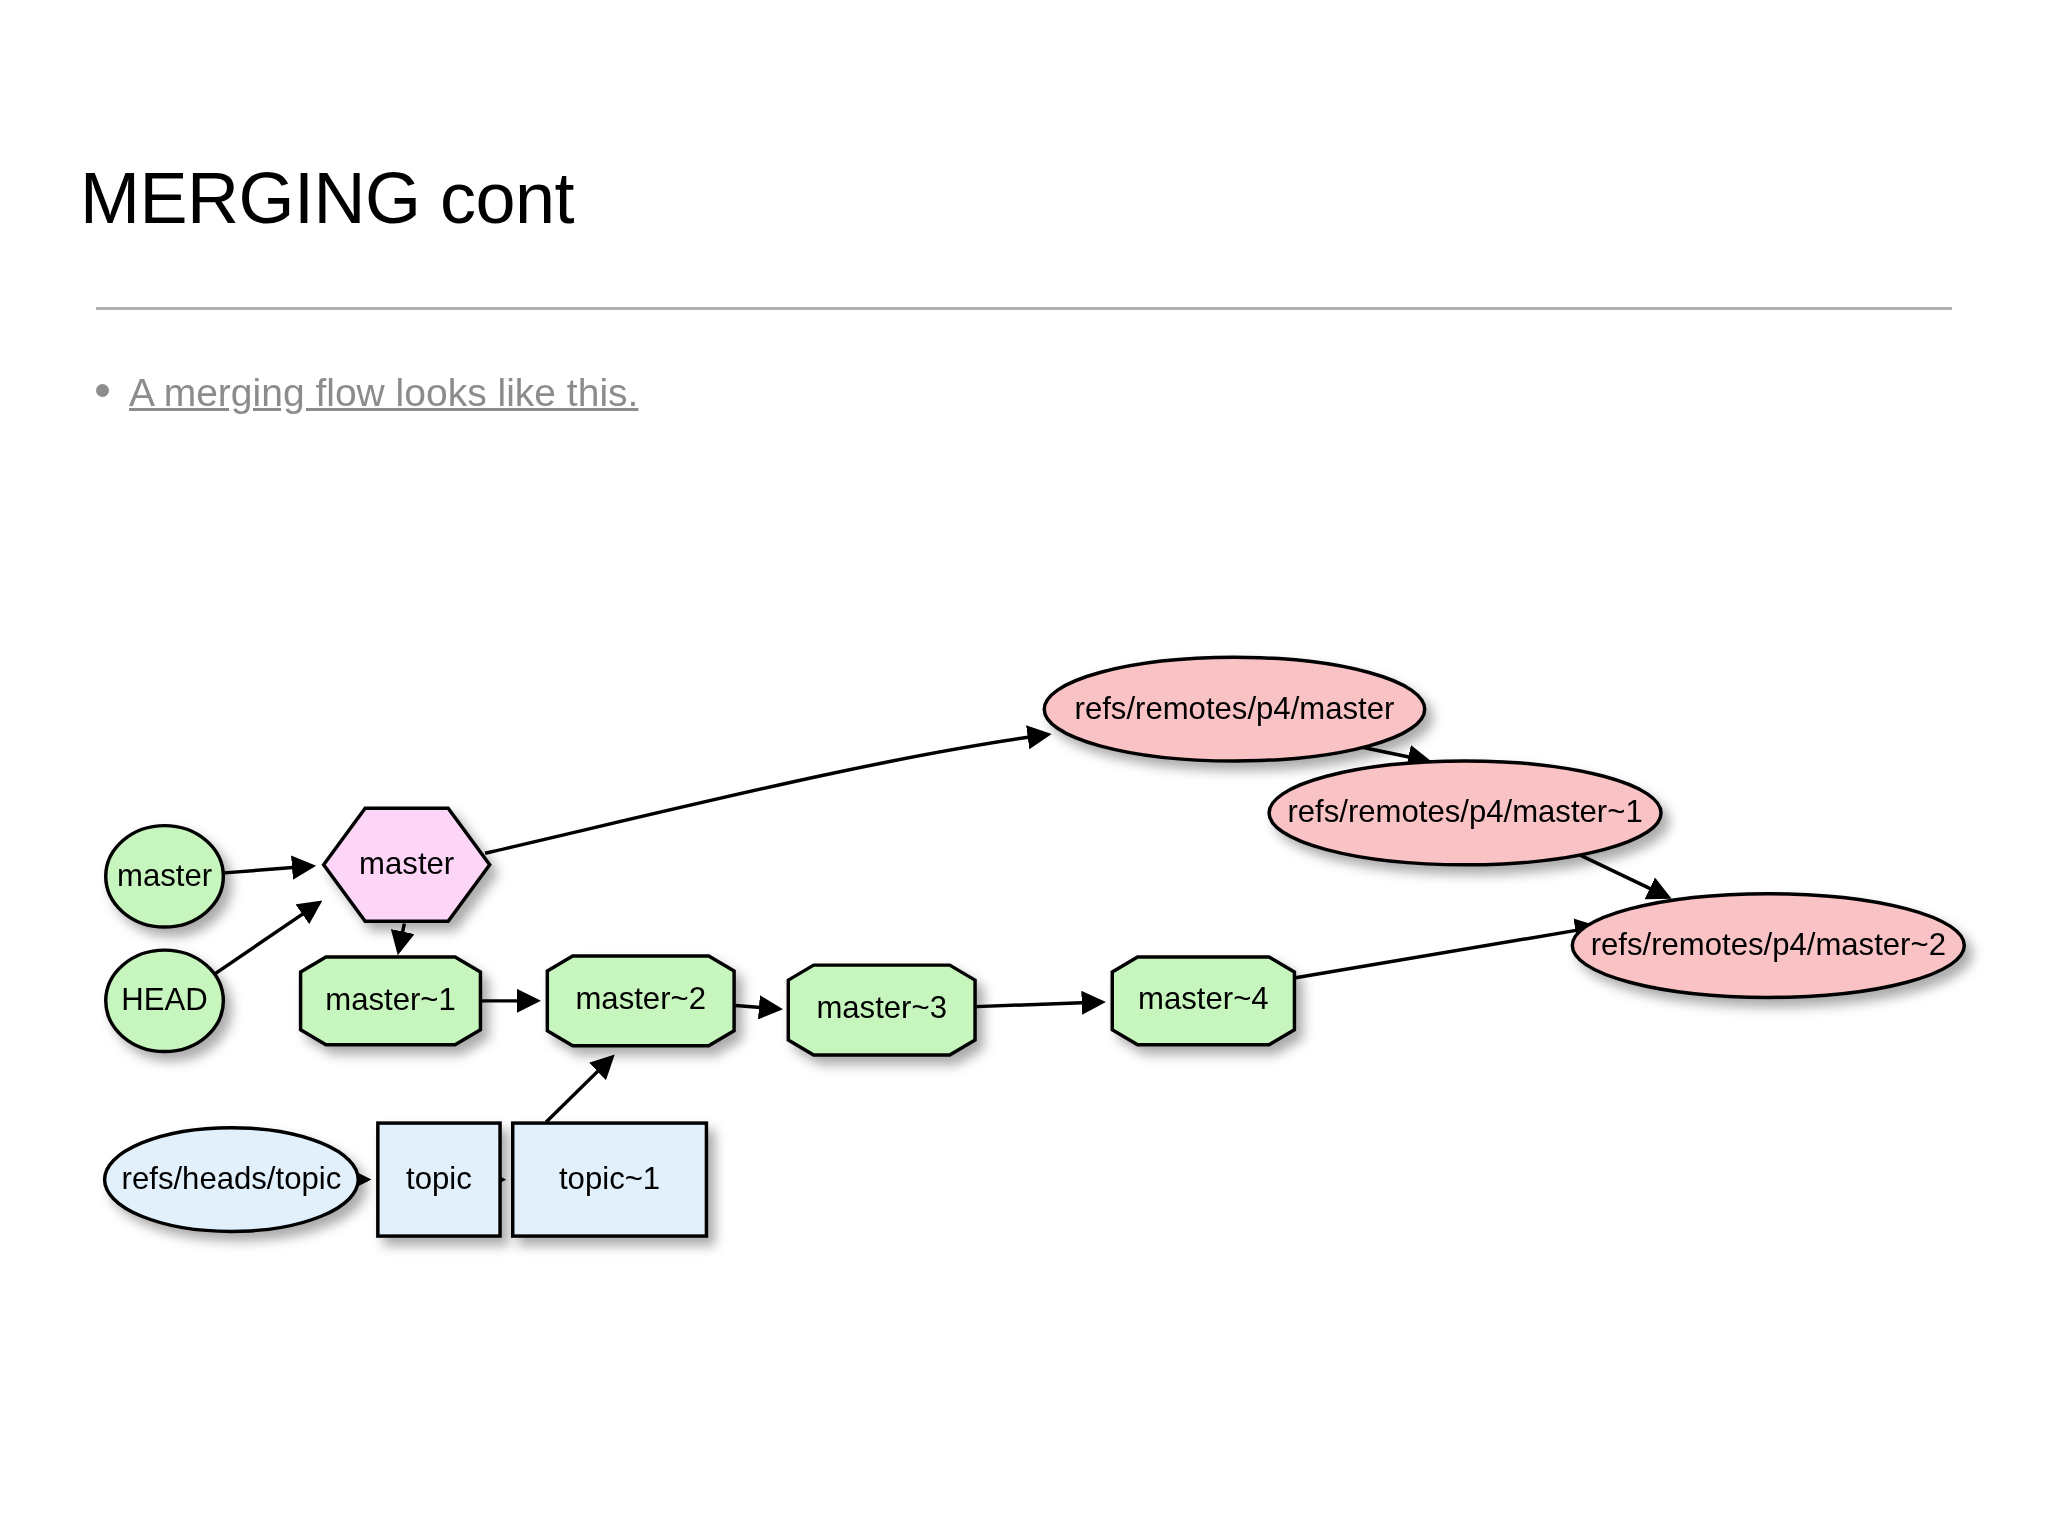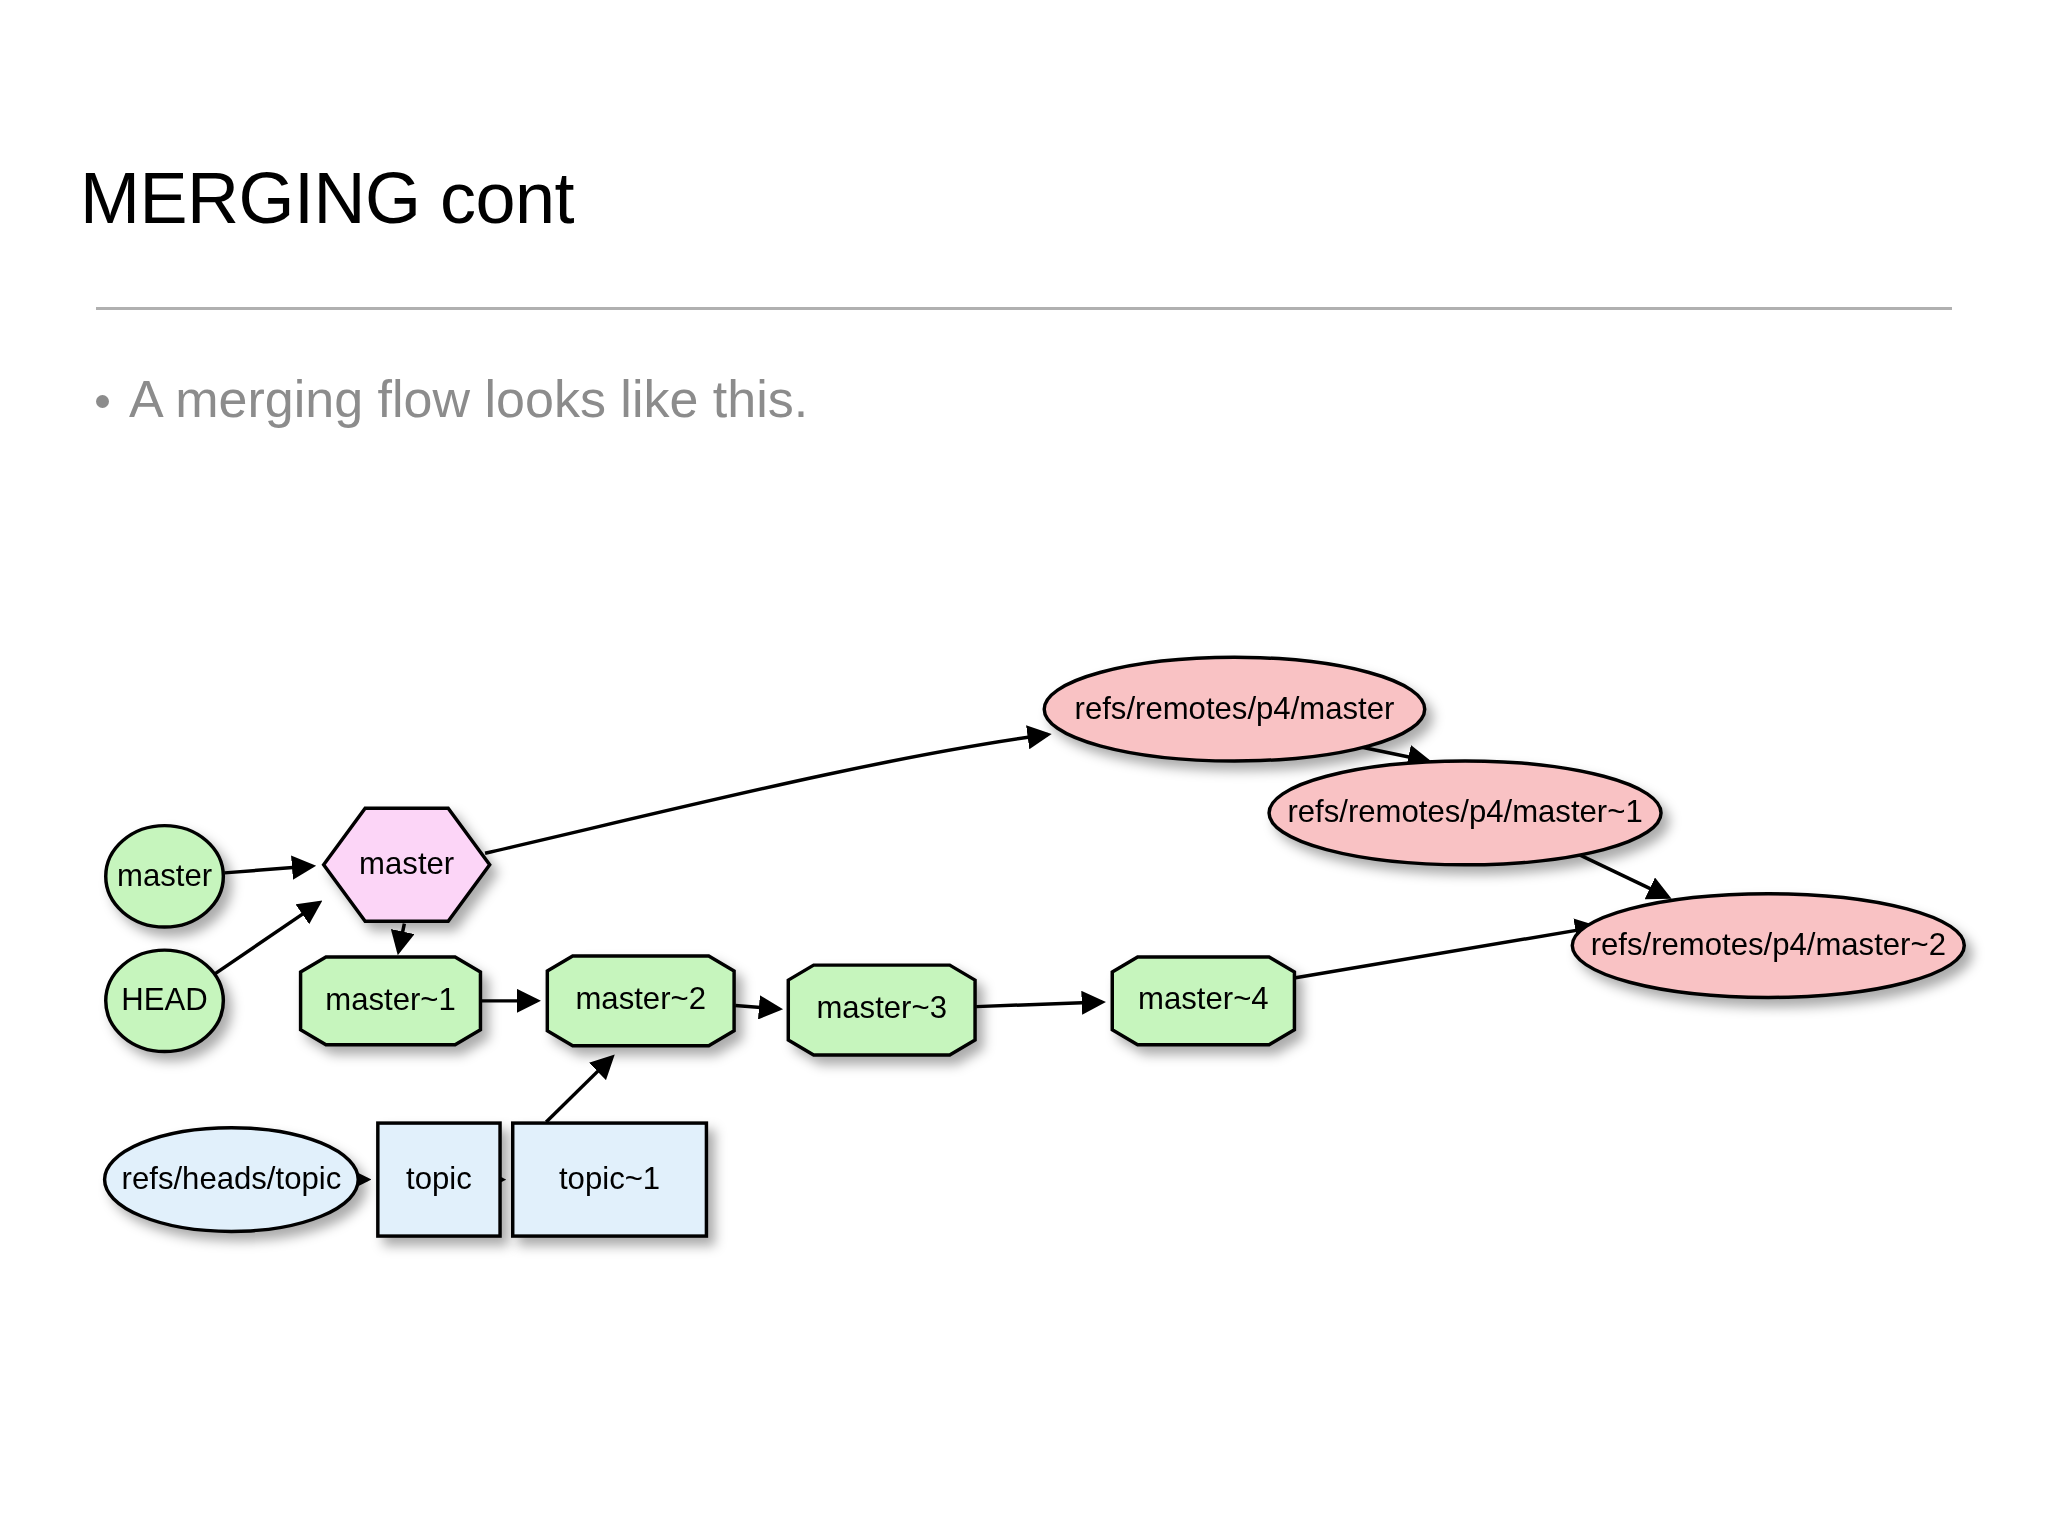--- a/index.html
+++ b/index.html
@@ -50,25 +50,26 @@
     width: 13px;
     height: 13px;
     border-radius: 50%;
     background: #8c8c8c;
     display: inline-block;
     position: relative;
     top: -9px;
     flex: 0 0 auto;
   }
   .bullet-text {
-    font-size: 52px;
+    font-size: 39px;
     color: #8c8c8c;
     font-weight: 400;
     line-height: 1;
     white-space: nowrap;
+    text-decoration: underline;
   }
   .graph-wrap {
     position: absolute;
     left: 70px;
     top: 640px;
     width: 1960px;
     height: 760px;
   }
   svg.graph {
     display: block;

